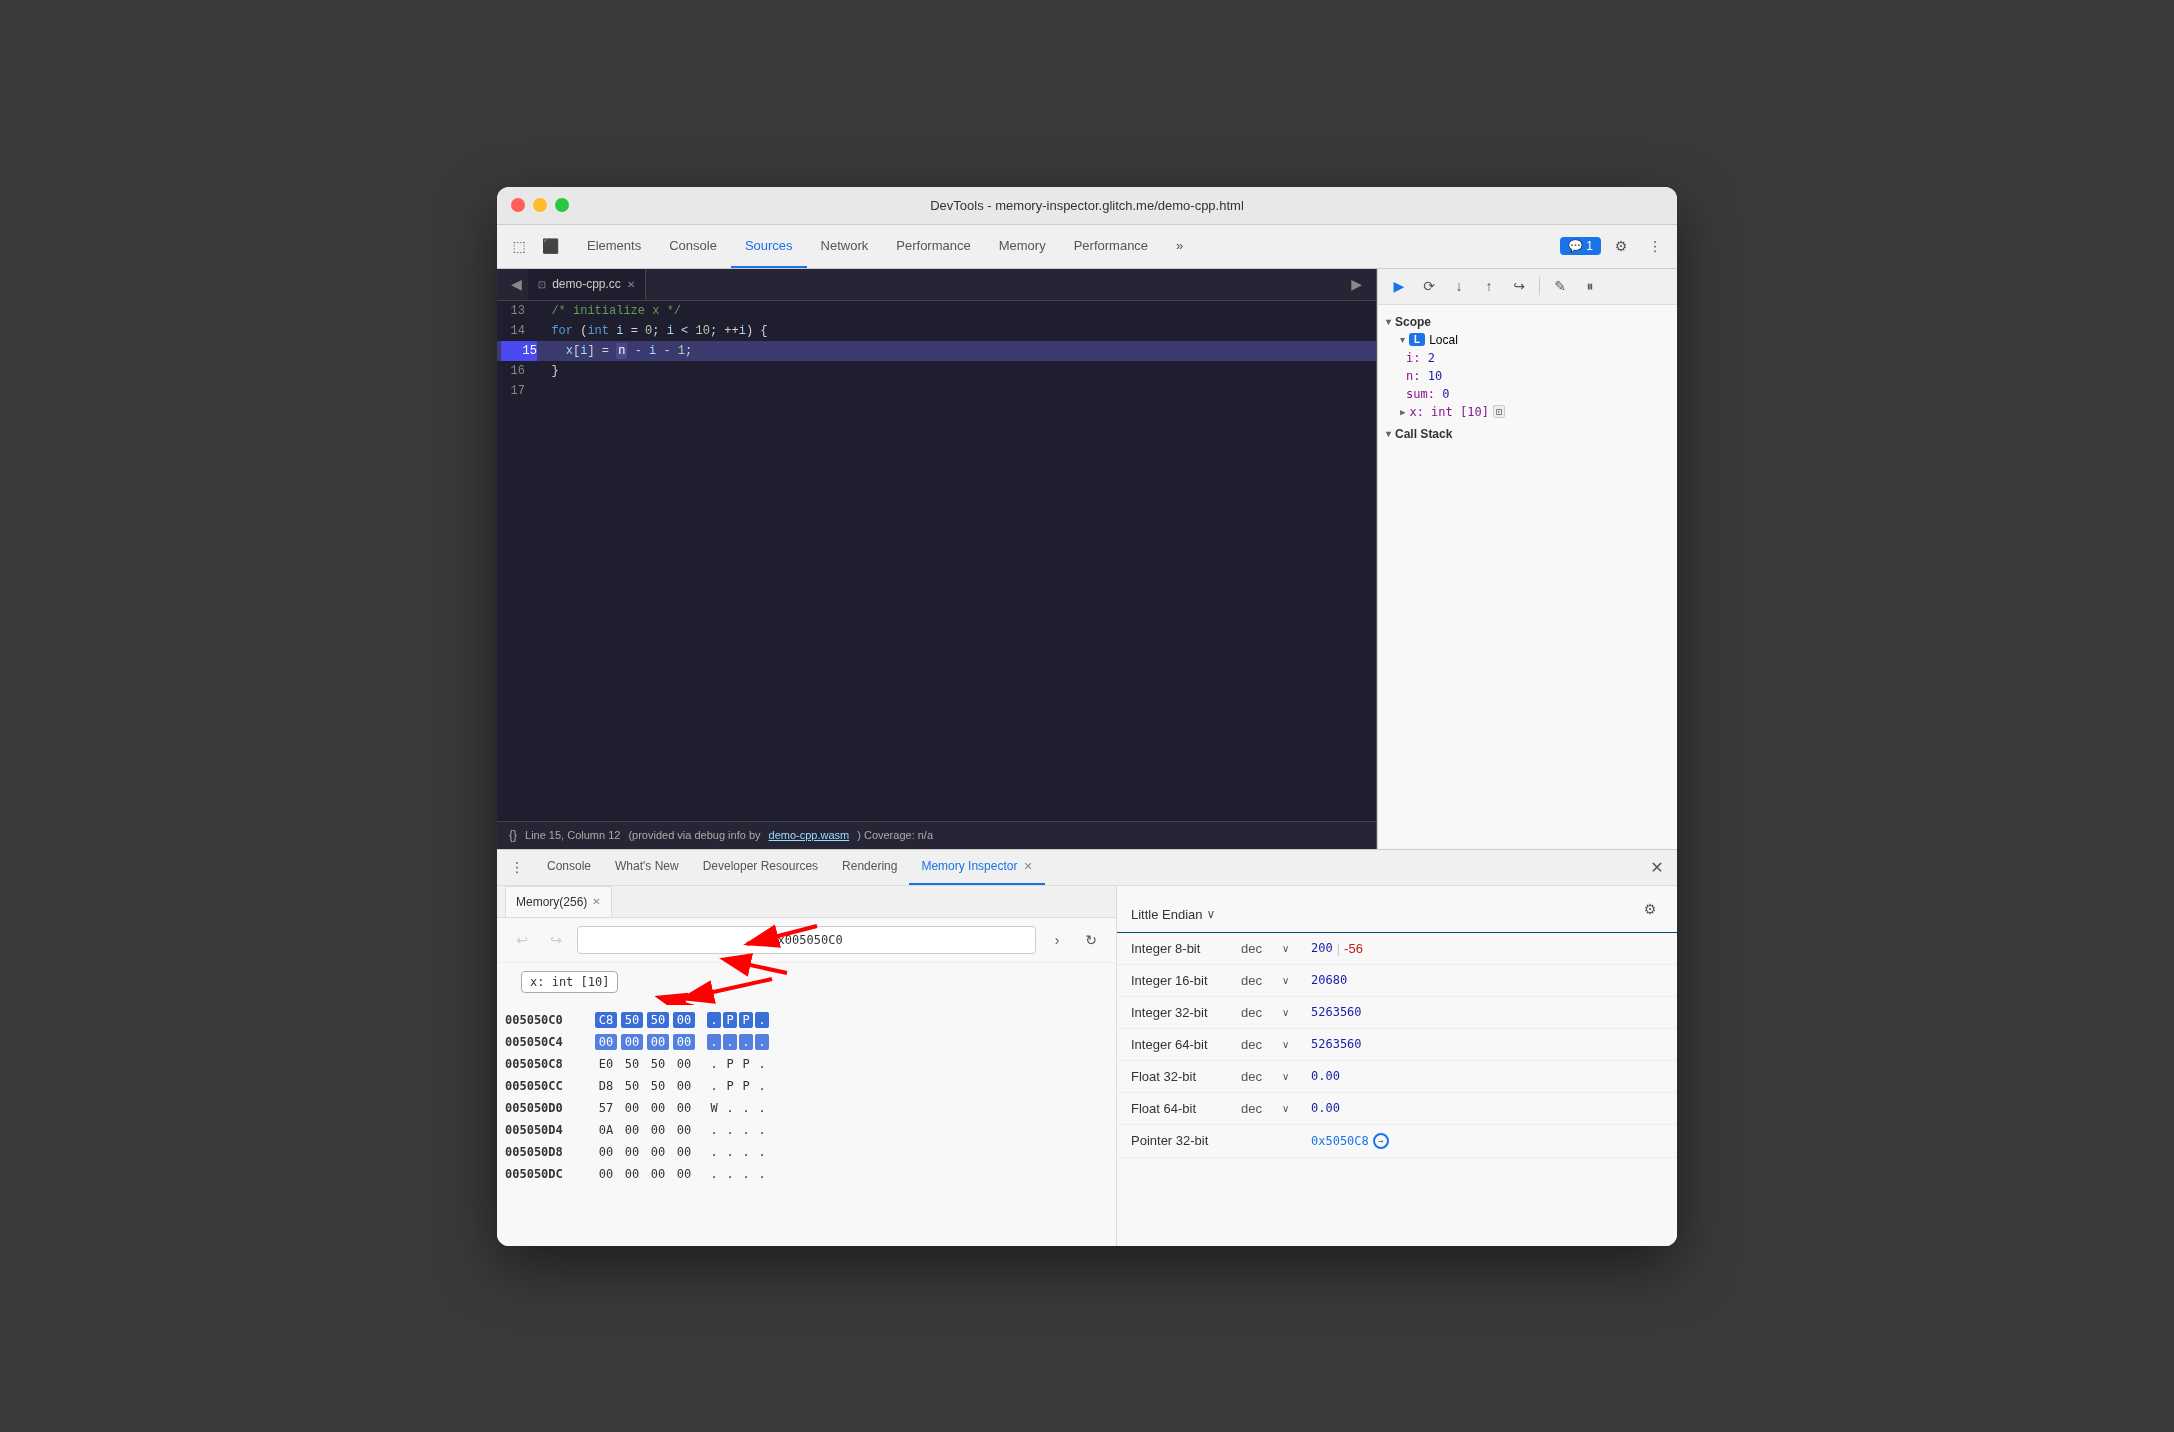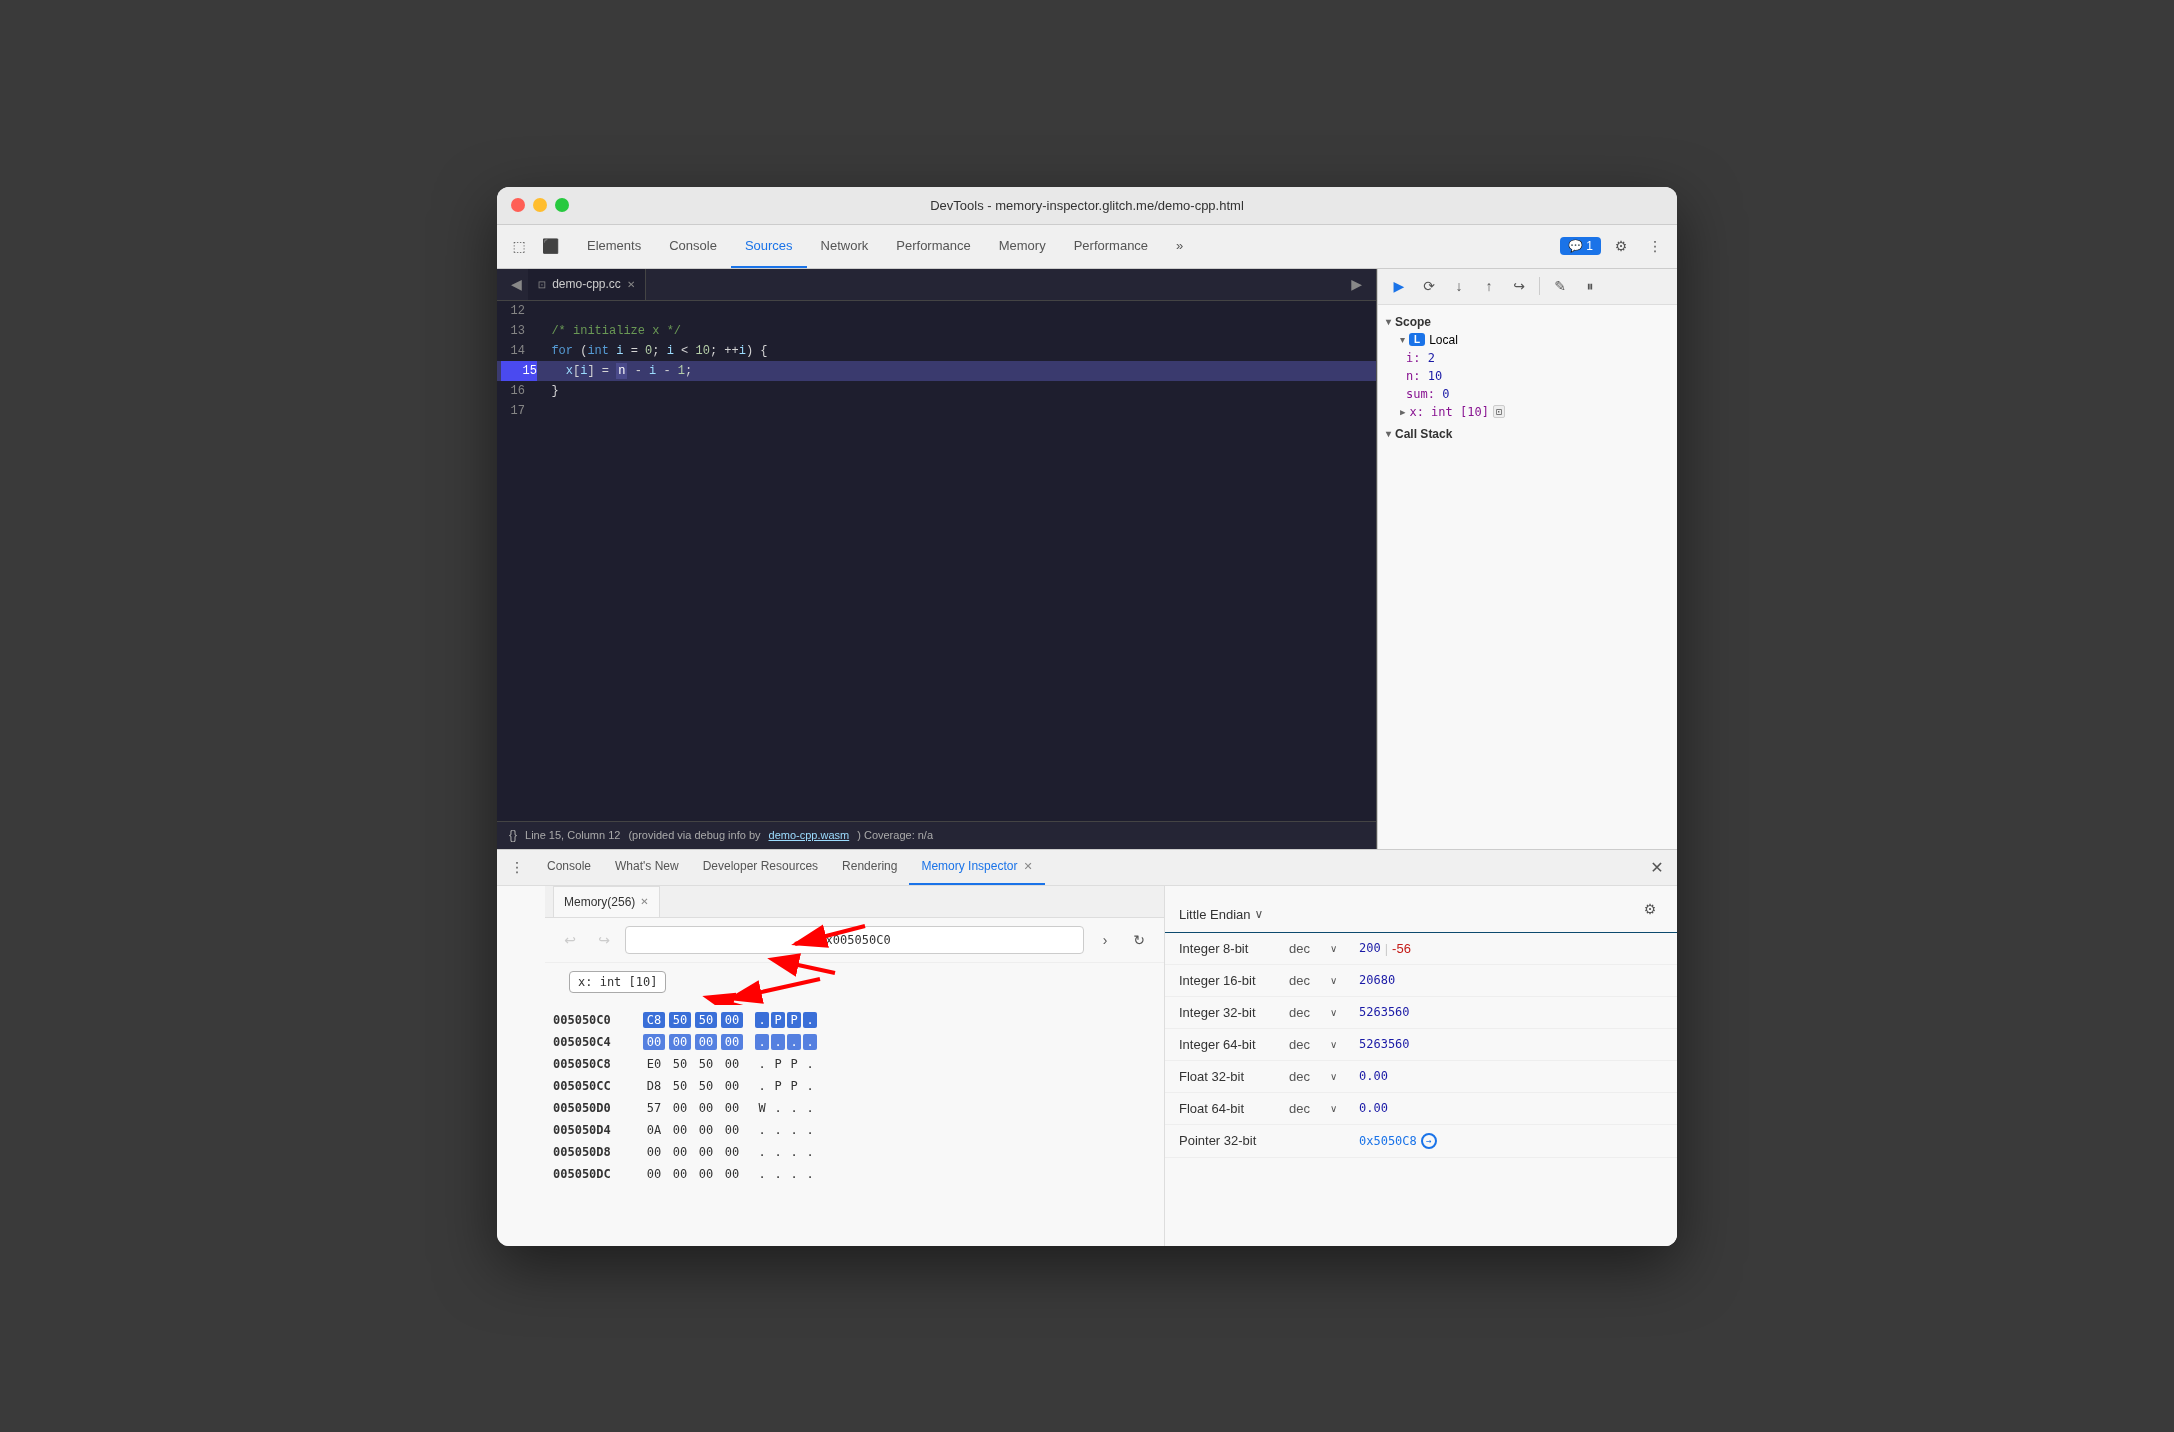--- a/index.html
+++ b/index.html
@@ -388,21 +388,20 @@
       width: 24px;
       height: 24px;
       display: flex;
       align-items: center;
       justify-content: center;
     }
     
     .memory-inspector-content {
       display: flex;
       height: 360px;
-      margin-left: 48px;
     }
     
     .memory-left {
       width: 620px;
       border-right: 1px solid #ddd;
       display: flex;
       flex-direction: column;
     }
     
     .memory-tab-bar {
@@ -691,24 +690,20 @@
         <div class="file-tab">
           <span class="file-tab-icon">⊡</span>
           <span>demo-cpp.cc</span>
           <span class="file-tab-close">✕</span>
         </div>
         <button class="nav-arrow-btn" style="margin-left:auto;">▶</button>
       </div>
 
       <div class="code-area">
         <div class="code-line">
-          <span class="line-num">12</span>
-          <span class="code-content"></span>
-        </div>
-        <div class="code-line">
           <span class="line-num">13</span>
           <span class="code-content">  <span class="cm">/* initialize x */</span></span>
         </div>
         <div class="code-line">
           <span class="line-num">14</span>
           <span class="code-content">  <span class="kw">for</span> (<span class="kw">int</span> <span class="var">i</span> = <span class="num">0</span>; <span class="var">i</span> &lt; <span class="num">10</span>; ++<span class="var">i</span>) {</span>
         </div>
         <div class="code-line highlighted">
           <span class="line-num" style="background:#4a4af0;color:white;width:36px;display:inline-block;text-align:right;padding-right:0;">15</span>
           <span class="code-content">    <span class="var">x</span>[<span class="var">i</span>] = <span class="hl-var">n</span> - <span class="var">i</span> - <span class="num">1</span>;</span>

